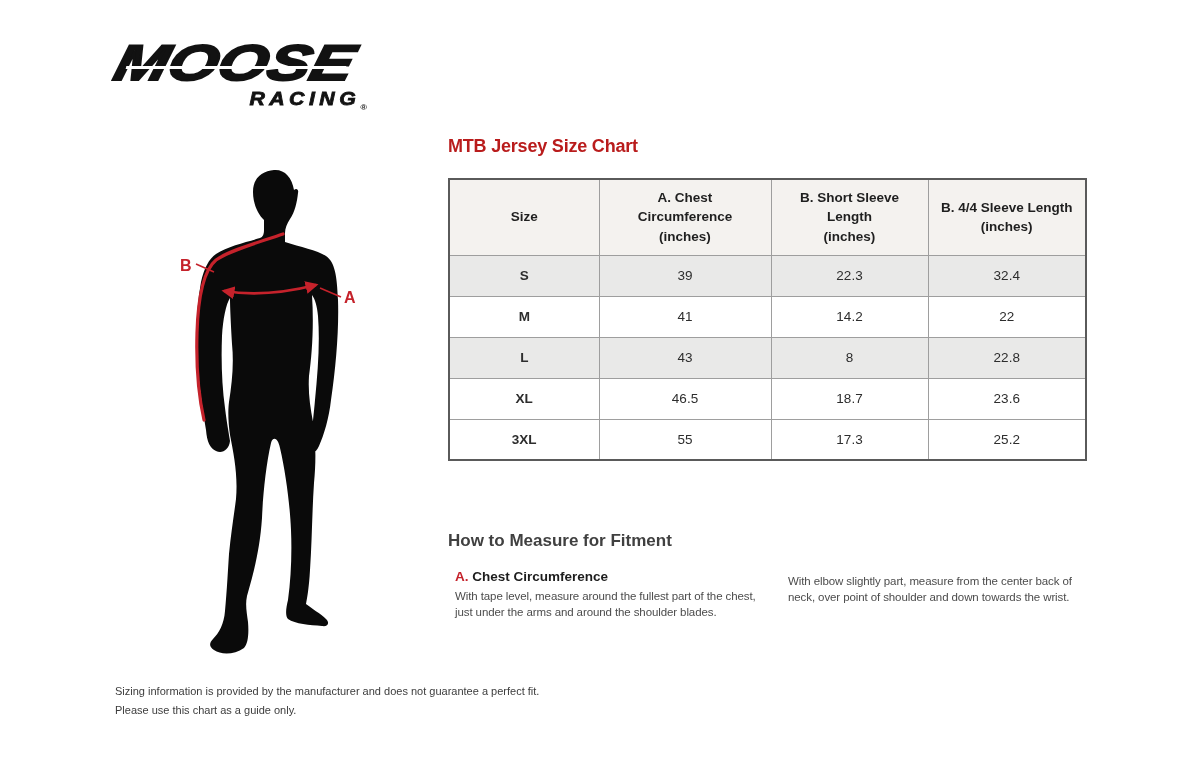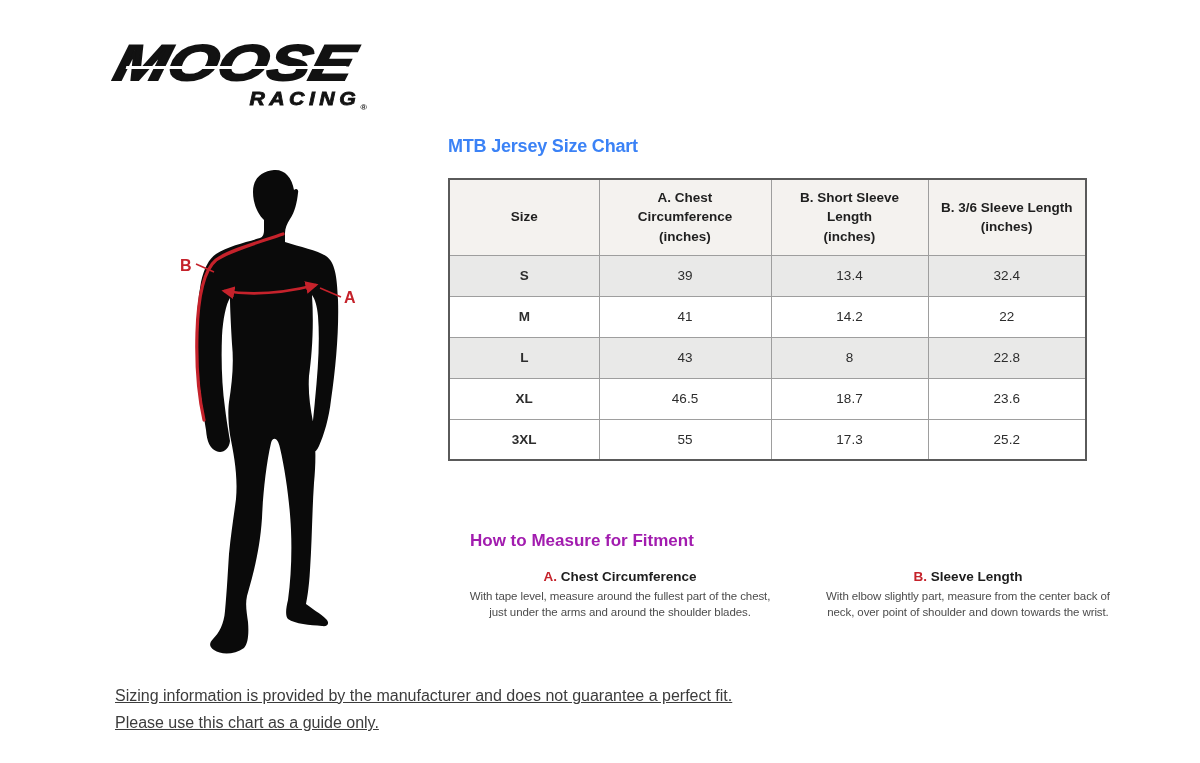--- a/index.html
+++ b/index.html
@@ -27,21 +27,21 @@
     -webkit-text-stroke:0.8px #121212;
   }
   .logo-racing .reg { font-size:8px; letter-spacing:0; vertical-align:sub; -webkit-text-stroke:0; }
 
   
   .figure-svg { position:absolute; left:168px; top:158px; }
 
   
   .chart-title {
     position:absolute; left:448px; top:136px; margin:0;
-    font-size:18px; font-weight:bold; color:#3b82f6; letter-spacing:-0.2px;
+    font-size:18px; font-weight:bold; color:#b91c1c; letter-spacing:-0.2px;
   }
   table.size-table {
     position:absolute; left:448px; top:178px;
     border-collapse:collapse; table-layout:fixed;
     border:2px solid #5a5a5a;
   }
   table.size-table th, table.size-table td {
     border:1px solid #9e9e9e; text-align:center; vertical-align:middle;
     font-size:13.5px; color:#2d2d2d; padding:0 6px; box-sizing:border-box;
   }
@@ -52,35 +52,35 @@
   table.size-table col.c1 { width:150px; }
   table.size-table col.c2 { width:172px; }
   table.size-table col.c3 { width:157px; }
   table.size-table col.c4 { width:158px; }
   table.size-table tbody th { font-weight:bold; }
   table.size-table tbody td { font-weight:normal;margin-left:22px; }
   table.size-table tbody tr { height:41px; background:#ffffff; }
   table.size-table tbody tr.alt { background:#e9e9e8; }
 
   .measure-title {
-    position:absolute; left:470px; top:531px; margin:0;
-    font-size:17px; font-weight:bold; color:#a21caf;
-  }
-  .measure-col { position:absolute; top:569px;text-align:center; }
+    position:absolute; left:448px; top:531px; margin:0;
+    font-size:17px; font-weight:bold; color:#404040;
+  }
+  .measure-col { position:absolute; top:569px; }
   .measure-col.col-a { left:455px; width:330px; }
   .measure-col.col-b { left:788px; width:360px; }
   .measure-head { font-size:13.5px; font-weight:bold; color:#1d1d1d; }
   .measure-head .letter { color:#c5222b; }
   .measure-body {
     margin:4px 0 0 0; font-size:11.5px; letter-spacing:-0.1px;
     color:#4c4c4c; line-height:1.42; white-space:pre-line;
   }
 
   
-  .footer { position:absolute; left:115px; top:682px; font-size:16px; color:#3c3c3c; line-height:1.7; white-space:nowrap;text-decoration:underline; }
+  .footer { position:absolute; left:115px; top:682px; font-size:11px; color:#3c3c3c; line-height:1.7; white-space:nowrap; }
 </style>
 </head>
 <body>
 
 <div class="page">
 
   <div class="logo">
     <div class="logo-moose">MOOSE</div>
     <div class="logo-slit"></div>
     <div class="logo-racing"><span>RACING</span><span class="reg">®</span></div>
@@ -170,29 +170,29 @@
       </colgroup>
     <thead>
       <tr>
         <th>Size</th>
         <th>A. Chest
 Circumference
 (inches)</th>
         <th>B. Short Sleeve
 Length
 (inches)</th>
-        <th>B. 3/6 Sleeve Length
+        <th>B. 4/4 Sleeve Length
 (inches)</th>
       </tr>
     </thead>
     <tbody>
         <tr class="alt">
           <th>S</th>
           <td>39</td>
-          <td>13.4</td>
+          <td>22.3</td>
           <td>32.4</td>
         </tr>
         <tr>
           <th>M</th>
           <td>41</td>
           <td>14.2</td>
           <td>22</td>
         </tr>
         <tr class="alt">
           <th>L</th>
@@ -220,24 +220,20 @@
   <div class="measure-col col-a">
     <div class="measure-head">
       <span class="letter">A.</span>
       <span>Chest Circumference</span>
     </div>
     <p class="measure-body">With tape level, measure around the fullest part of the chest,
 just under the arms and around the shoulder blades.</p>
   </div>
 
   <div class="measure-col col-b">
-    <div class="measure-head">
-      <span class="letter">B.</span>
-      <span>Sleeve Length</span>
-    </div>
     <p class="measure-body">With elbow slightly part, measure from the center back of
 neck, over point of shoulder and down towards the wrist.</p>
   </div>
 
   <div class="footer">
     <div>Sizing information is provided by the manufacturer and does not guarantee a perfect fit.</div>
     <div>Please use this chart as a guide only.</div>
   </div>
 
 </div>

